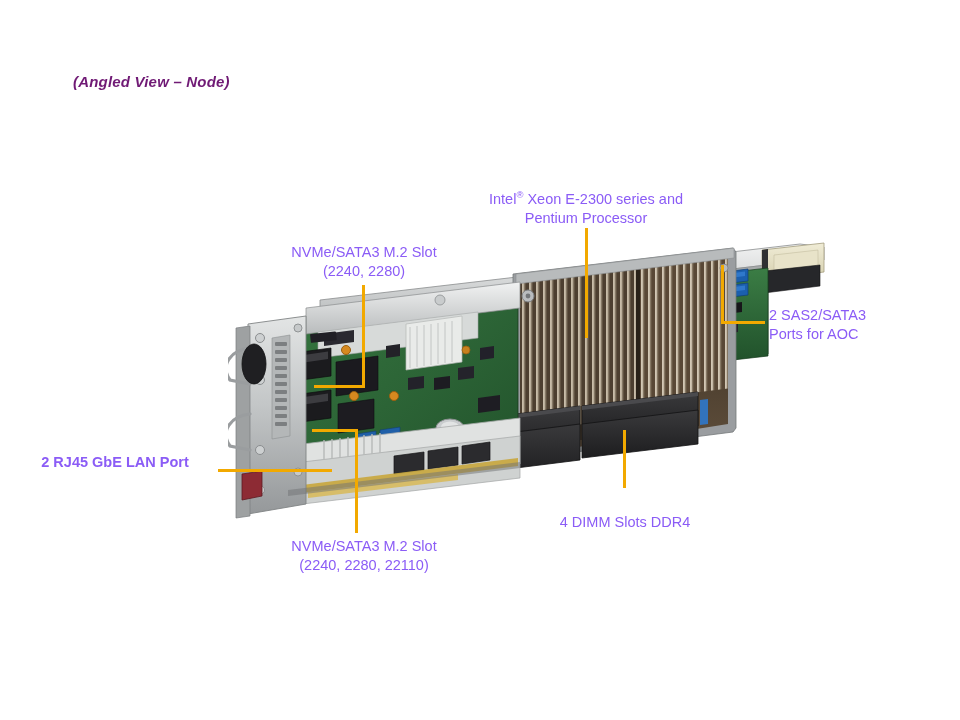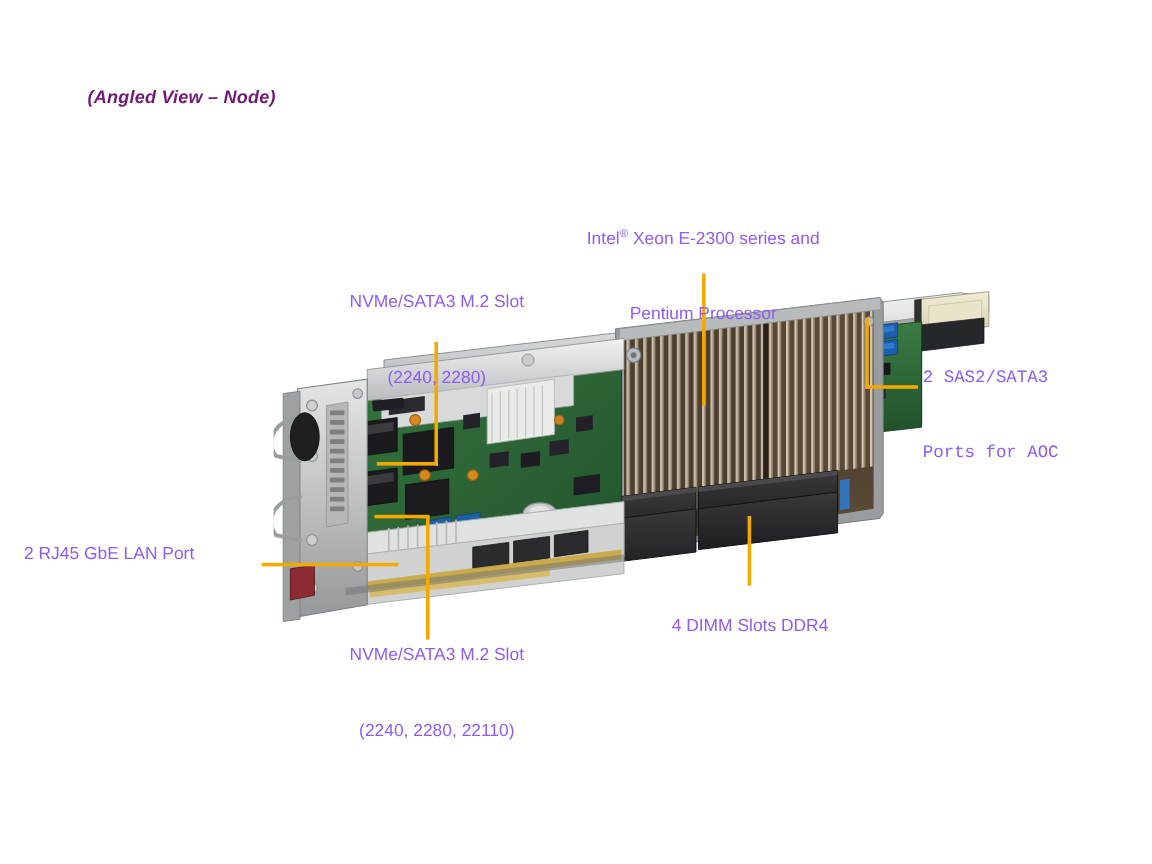--- a/index.html
+++ b/index.html
@@ -39,23 +39,23 @@
 
   
   .callout {
     position: absolute;
     font-size: 14.5px;
     line-height: 19px;
     color: #8b5cf6;
     white-space: nowrap;
   }
   .callout.center { text-align: center; }
-  .callout.right  { text-align: left; }
+  .callout.right  { text-align: center; font-weight: bold; }
   .callout.left   { text-align: left; }
-  .callout .l2 { display: block; margin-top: 44px; }
+  .callout .l2 { display: block; }
   sup.reg {
     font-size: 9.5px;
     vertical-align: super;
     line-height: 0;
   }
 
   
   .leader {
     position: absolute;
     background: #F2A900;
@@ -359,21 +359,21 @@
   <div class="callout center" style="left:466px; top:190px; width:240px;">
     <span>Intel</span><sup class="reg">®</sup><span> Xeon E-2300 series and</span>
     <span class="l2">Pentium Processor</span>
   </div>
 
   <div class="callout center" style="left:258px; top:243px; width:212px;">
     <span>NVMe/SATA3 M.2 Slot</span>
     <span class="l2">(2240, 2280)</span>
   </div>
 
-  <div class="callout left" style="left:769px; top:306px; width:170px;font-family:Liberation Mono, monospace;">
+  <div class="callout left" style="left:769px; top:306px; width:170px;">
     <span>2 SAS2/SATA3</span>
     <span class="l2">Ports for AOC</span>
   </div>
 
   <div class="callout right" style="left:20px; top:453px; width:190px;">
     <span>2 RJ45 GbE LAN Port</span>
   </div>
 
   <div class="callout center" style="left:525px; top:492px; width:200px;margin-top:21px;">
     <span>4 DIMM Slots DDR4</span>

